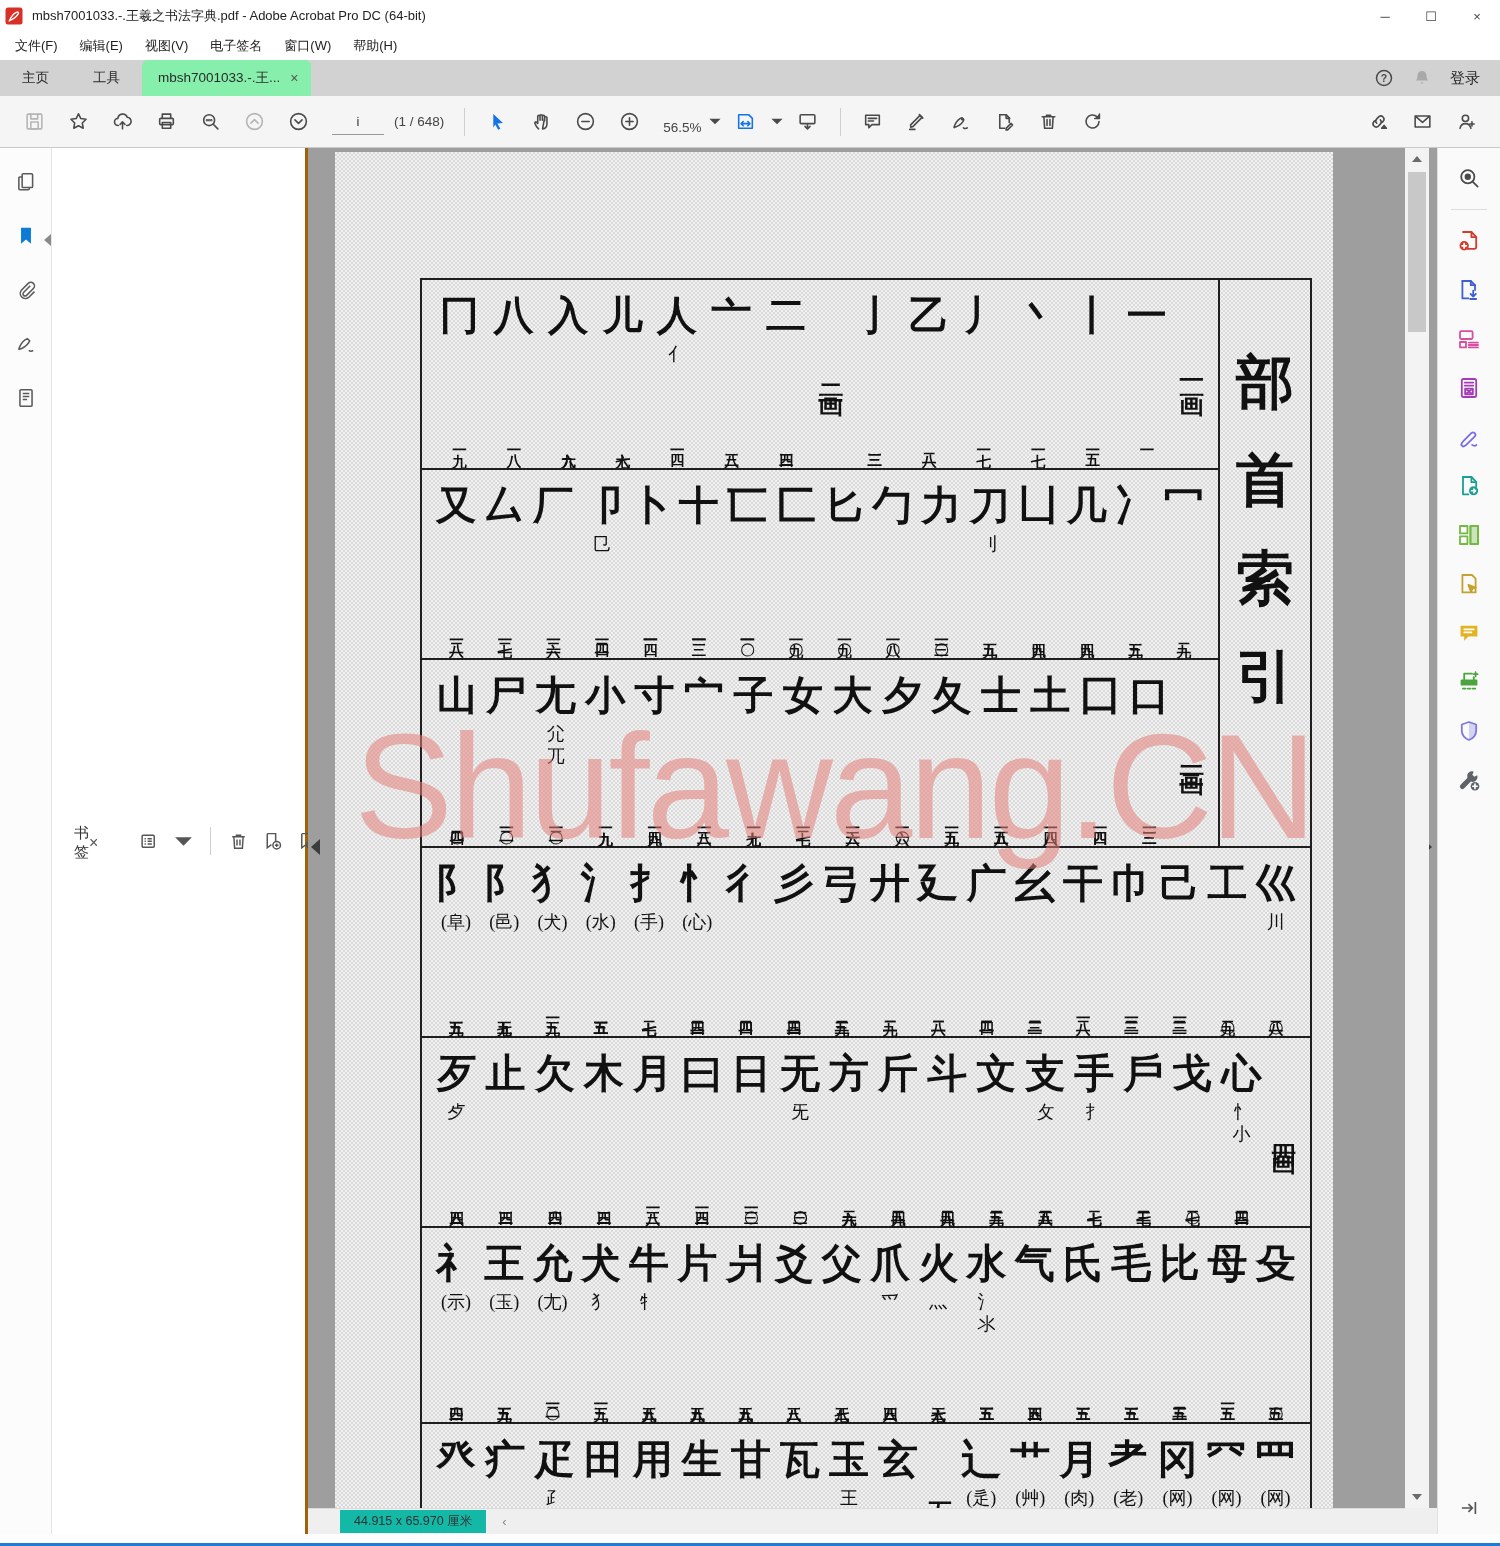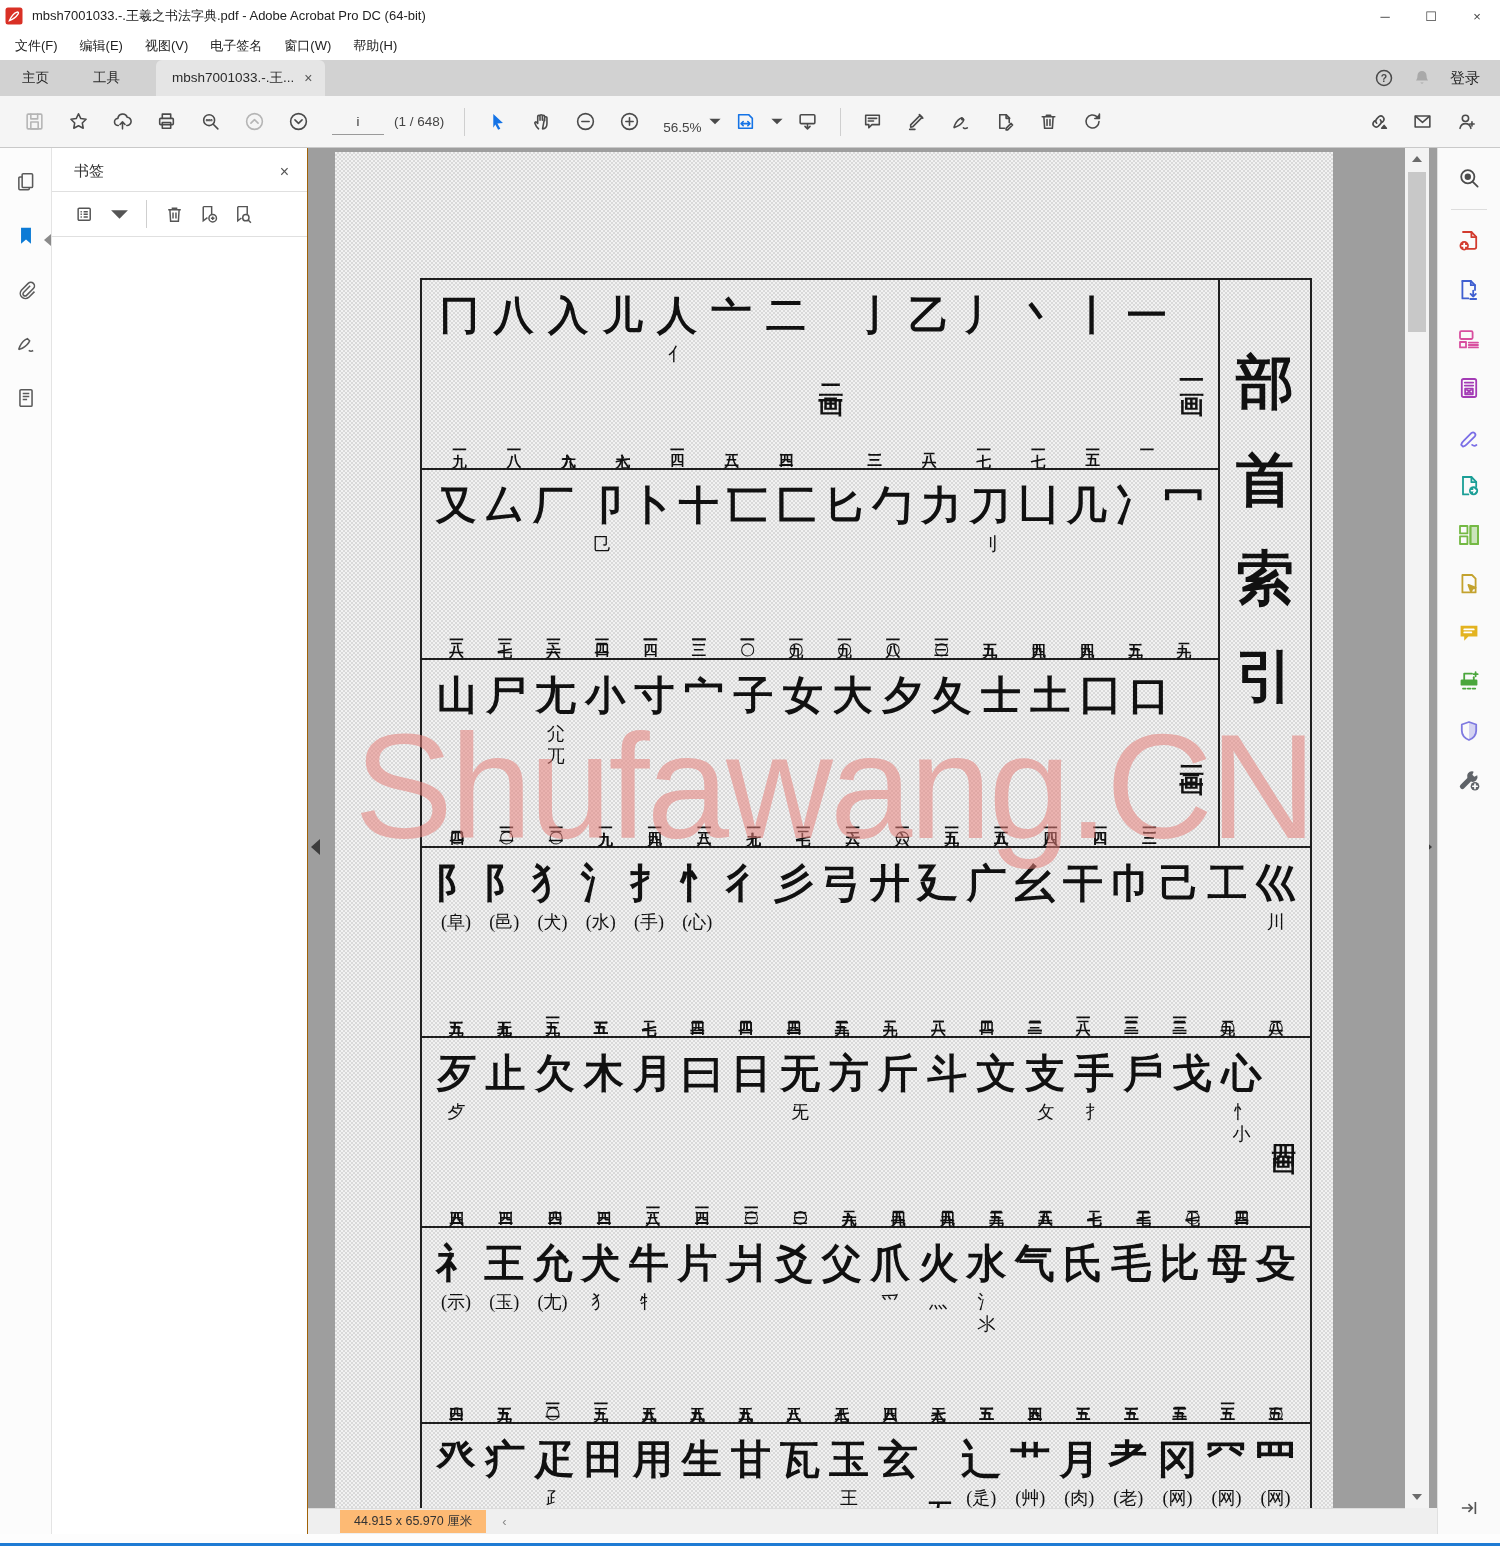--- a/index.html
+++ b/index.html
@@ -13,21 +13,21 @@
   .win-controls { margin-left:auto; display:flex; height:100%; }
   .win-btn { width:46px; height:100%; display:flex; align-items:center; justify-content:center; font-size:13px; color:#444; cursor:default; }
 
   
   .menubar { height:28px; background:#fff; display:flex; align-items:center; padding-left:4px; flex:0 0 auto; }
   .menubar span { font-size:13px; padding:4px 11px; color:#222; }
 
   
   .tabbar { height:36px; background:#d2d2d2; display:flex; align-items:flex-end; flex:0 0 auto; position:relative; }
   .tab { height:36px; display:flex; align-items:center; padding:0 22px; font-size:13.5px; color:#2a2a2a; }
-  .tab.doc { background:#e5e5e5; border-radius:6px 6px 0 0; margin-left:14px; padding:0 12px 0 16px; max-width:200px; }
+  .tab.doc { background:#86efac; border-radius:6px 6px 0 0; padding:0 12px 0 16px; max-width:200px; }
   .tab.doc .doc-tab-label { max-width:148px; overflow:hidden; white-space:nowrap; text-overflow:ellipsis; }
   .tab.doc .tab-close { margin-left:10px; font-size:14px; color:#555; }
   .tabbar-right { margin-left:auto; display:flex; align-items:center; gap:18px; padding-right:20px; height:100%; }
   .tabbar-right .icon svg { width:20px; height:20px; }
   .login-label { font-size:15px; color:#222; }
 
   
   .toolbar { height:52px; background:#f5f5f5; border-bottom:1px solid #c9c9c9; display:flex; align-items:center; padding:0 14px; gap:4px; flex:0 0 auto; }
   .icon { display:inline-flex; align-items:center; justify-content:center; color:#4a4a4a; }
   .toolbar .icon { width:40px; height:36px; border-radius:3px; }
@@ -46,21 +46,21 @@
   .main { flex:1; display:flex; min-height:0; }
 
   
   .left-rail { width:52px; background:#fcfcfc; border-right:1px solid #e4e4e4; display:flex; flex-direction:column; align-items:center; padding-top:18px; gap:22px; position:relative; }
   .left-rail .icon { width:34px; height:32px; border-radius:3px; color:#5a5a5a; }
   .left-rail .icon svg { width:22px; height:22px; }
   .left-rail .icon.active { color:#0c7bd6; }
   .rail-notch { position:absolute; left:44px; top:86px; width:0; height:0; border-top:6px solid transparent; border-bottom:6px solid transparent; border-right:7px solid #8a8a8a; }
 
   
-  .bm-panel { width:256px; background:#ffffff; border-right:1px solid #a16207; display:flex; flex-direction:column; }
+  .bm-panel { width:256px; background:#ffffff; border-right:3px solid #a16207; display:flex; flex-direction:row; }
   .bm-header { display:flex; align-items:center; padding:14px 18px 10px 22px; }
   .bm-title { font-size:15px; color:#333; }
   .bm-close { margin-left:auto; font-size:16px; color:#555; }
   .bm-divider { height:1px; background:#e0e0e0; margin:0 0; }
   .bm-toolbar { display:flex; align-items:center; padding:8px 10px 8px 18px; gap:4px; }
   .bm-toolbar .icon { width:30px; height:28px; color:#555; }
   .bm-toolbar .icon svg { width:21px; height:21px; }
   .bm-caret { color:#555; }
   .bm-caret svg { width:9px; height:9px; }
   .bm-items { padding:10px 0 0 34px; display:flex; flex-direction:column; gap:12px; }
@@ -101,21 +101,21 @@
   .arr-up { top:2px; } .arr-down { bottom:2px; }
   .tri-up { width:0; height:0; border-left:5px solid transparent; border-right:5px solid transparent; border-bottom:6px solid #6b6b6b; }
   .tri-down { width:0; height:0; border-left:5px solid transparent; border-right:5px solid transparent; border-top:6px solid #6b6b6b; }
   .v-thumb { position:absolute; left:3px; right:3px; top:24px; height:160px; background:#c8c8c8; }
   .collapse-left { position:absolute; left:3px; top:690px; width:14px; height:18px; display:flex; align-items:center; }
   .tri-left { width:0; height:0; border-top:8px solid transparent; border-bottom:8px solid transparent; border-right:9px solid #3d3d3d; }
   .collapse-right { position:absolute; right:0px; top:690px; width:14px; height:18px; display:flex; align-items:center; }
   .tri-right { width:0; height:0; border-top:8px solid transparent; border-bottom:8px solid transparent; border-left:9px solid #3d3d3d; }
 
   .status-strip { position:absolute; left:0; right:32px; bottom:0; height:26px; background:#efefef; border-top:1px solid #dcdcdc; display:flex; align-items:center; padding-left:32px; gap:16px; }
-  .dims-box { background:#fdba74; padding:3px 14px; font-size:12.5px; color:#333; }
+  .dims-box { background:#14b8a6; padding:3px 14px; font-size:12.5px; color:#333; }
   .h-arrow { color:#888; font-size:13px; }
   .corner { position:absolute; right:0; bottom:0; width:32px; height:26px; background:#efefef; }
 
   
   .right-rail { width:63px; background:#fafafa; border-left:1px solid #e0e0e0; display:flex; flex-direction:column; align-items:center; padding-top:12px; gap:13px; position:relative; }
   .right-rail .icon { width:40px; height:36px; border-radius:3px; }
   .right-rail .icon svg { width:24px; height:24px; }
   .rail-sep { width:36px; height:1px; background:#ddd; flex:0 0 auto; }
   .rail-bottom { position:absolute; bottom:8px; left:0; width:100%; display:flex; justify-content:center; }
   .rail-bottom .icon { color:#555; } .rail-bottom .icon svg { width:22px; height:22px; }

